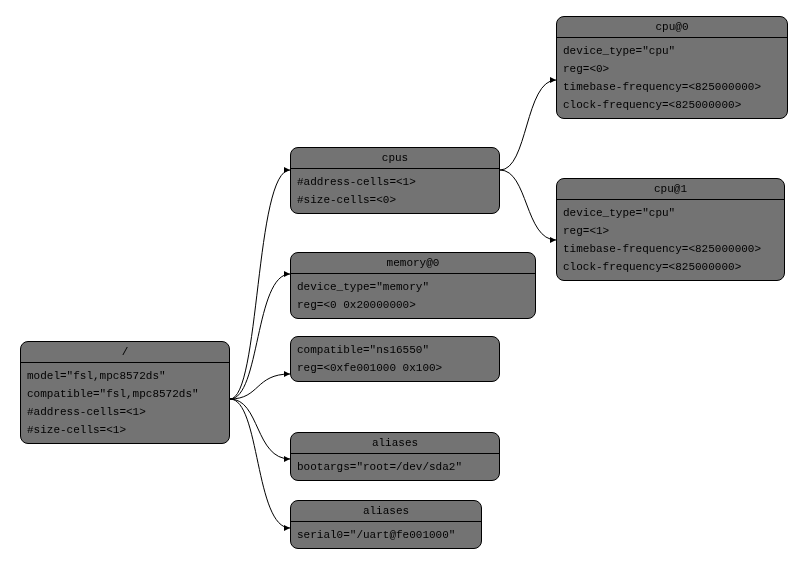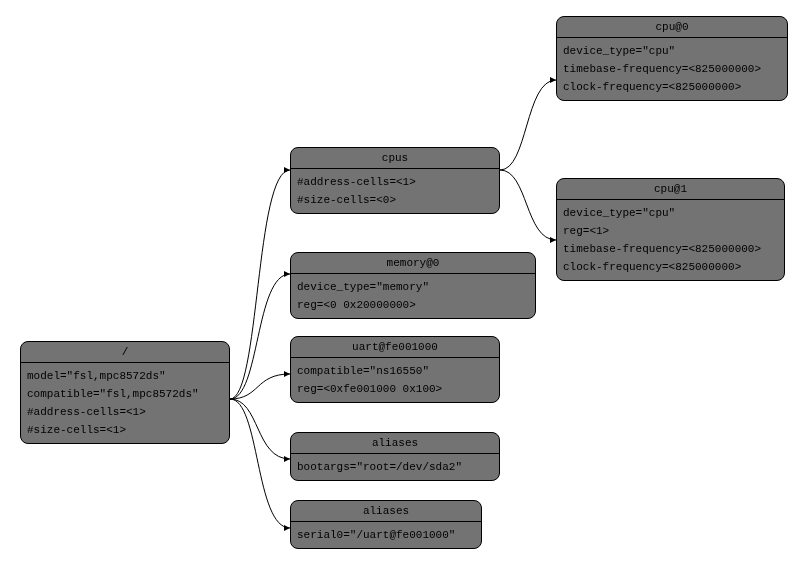--- a/index.html
+++ b/index.html
@@ -79,21 +79,20 @@
 
 <div class="node" style="left:290px; top:252px; width:246px;">
   <div class="node-title">memory@0</div>
   <div class="node-body">
     <div class="prop">device_type="memory"</div>
     <div class="prop">reg=&lt;0 0x20000000&gt;</div>
   </div>
 </div>
 
 <div class="node" style="left:290px; top:336px; width:210px;">
-  <div class="node-title">uart@fe001000</div>
   <div class="node-body">
     <div class="prop">compatible="ns16550"</div>
     <div class="prop">reg=&lt;0xfe001000 0x100&gt;</div>
   </div>
 </div>
 
 <div class="node" style="left:290px; top:432px; width:210px;">
   <div class="node-title">aliases</div>
   <div class="node-body">
     <div class="prop">bootargs="root=/dev/sda2"</div>
@@ -104,20 +103,21 @@
   <div class="node-title">aliases</div>
   <div class="node-body">
     <div class="prop">serial0="/uart@fe001000"</div>
   </div>
 </div>
 
 <div class="node" style="left:556px; top:16px; width:232px;">
   <div class="node-title">cpu@0</div>
   <div class="node-body">
     <div class="prop">device_type="cpu"</div>
+    <div class="prop">reg=&lt;0&gt;</div>
     <div class="prop">timebase-frequency=&lt;825000000&gt;</div>
     <div class="prop">clock-frequency=&lt;825000000&gt;</div>
   </div>
 </div>
 
 <div class="node" style="left:556px; top:178px; width:229px;">
   <div class="node-title">cpu@1</div>
   <div class="node-body">
     <div class="prop">device_type="cpu"</div>
     <div class="prop">reg=&lt;1&gt;</div>

